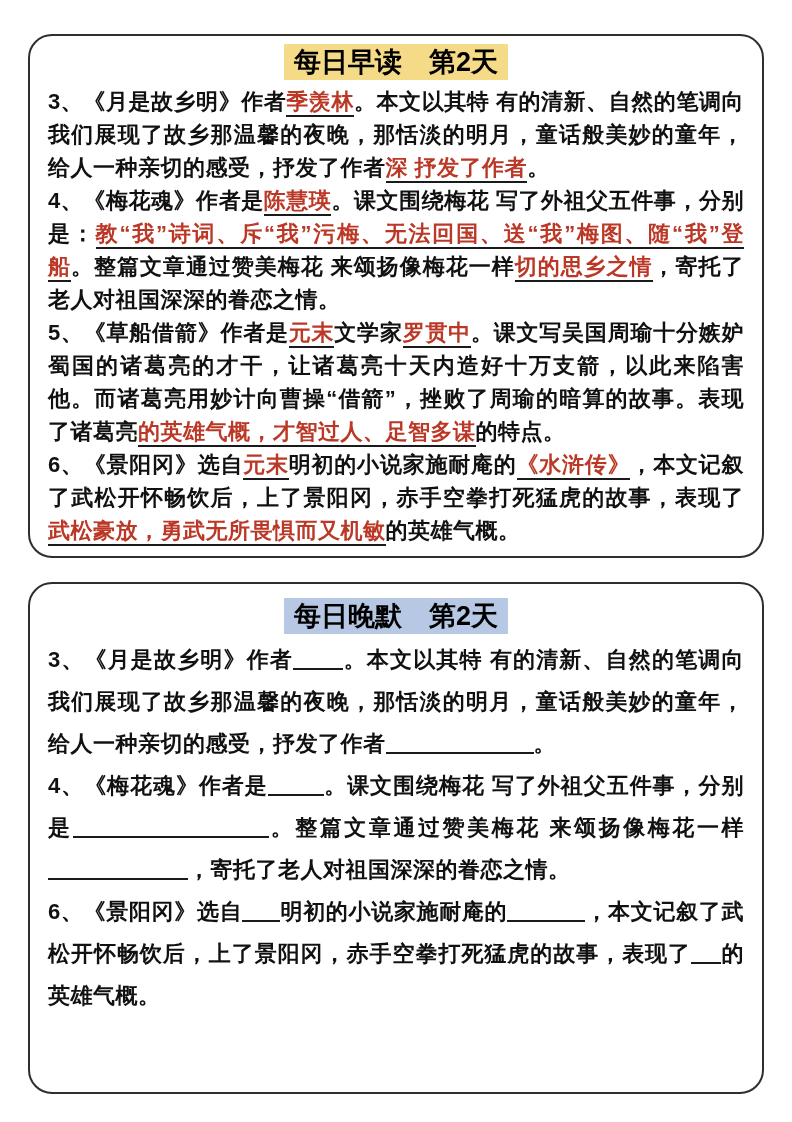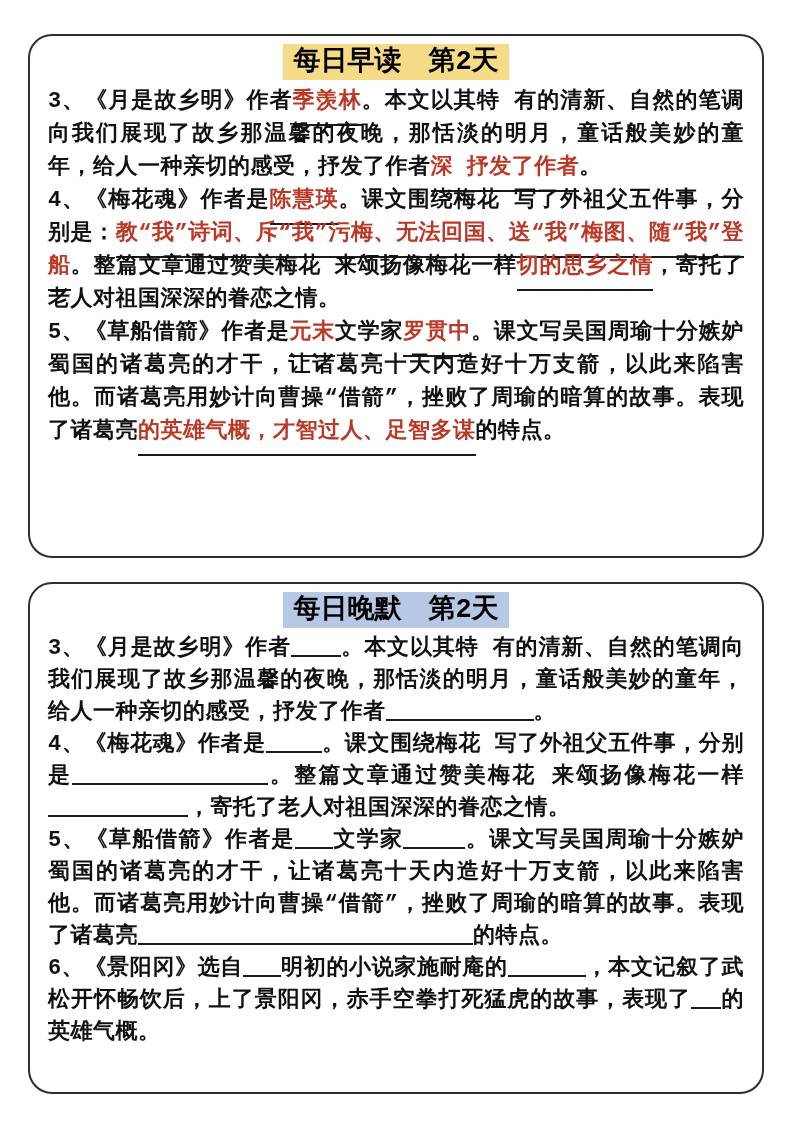--- a/index.html
+++ b/index.html
@@ -11,21 +11,21 @@
     --text: #111111;
     --page-bg: #ffffff;
   }
   * { margin: 0; padding: 0; box-sizing: border-box; }
   html, body { background: #ffffff; }
   .page {
     position: relative;
     width: 792px;
     height: 1122px;
     background: var(--page-bg);
-    font-family: Liberation Mono, monospace;
+    font-family: Liberation Sans, sans-serif;
     color: var(--text);
     overflow: hidden;
   }
   .box {
     position: absolute;
     left: 28px;
     width: 736px;
     border: 2px solid var(--box-border);
     border-radius: 24px;
     padding: 8px 18px 8px 18px;
@@ -38,34 +38,34 @@
   .box-title {
     display: inline-block;
     font-size: 27px;
     font-weight: bold;
     line-height: 36px;
     padding: 0 10px;
     color: #000;
     white-space: pre;
   }
   .box.morning .box-title { background: var(--morning-bg); }
-  .box.evening .box-title { background: var(--evening-bg); }
+  .box.evening .box-title { background: var(--evening-bg); margin-top: 6px; }
   .para {
     font-size: 22px;
     font-weight: bold;
     text-align: justify;
     letter-spacing: 0.5px;
     color: var(--text);
   }
   .box.morning .para { line-height: 33px; }
-  .box.evening .para { line-height: 32px; }
+  .box.evening .para { line-height: 42px; }
   .answer {
     color: var(--answer-red);
     border-bottom: 2px solid var(--underline);
-    padding-bottom: 10px;
+    padding-bottom: 1px;
   }
   .blank {
     display: inline-block;
     height: 20px;
     vertical-align: -3px;
     border-bottom: 2px solid var(--underline);
   }
 </style>
 </head>
 <body>
@@ -73,28 +73,28 @@
 <div class="page">
 
   <section class="box morning">
     <div class="title-row">
       <span class="box-title">每日早读　第2天</span>
     </div>
     <div class="content" id="morning-content">
         <p class="para"><span class="plain">3、《月是故乡明》作者</span><span class="answer">季羡林</span><span class="plain">。本文以其特 有的清新、自然的笔调向我们展现了故乡那温馨的夜晚，那恬淡的明月，童话般美妙的童年，给人一种亲切的感受，抒发了作者</span><span class="answer">深 抒发了作者</span><span class="plain">。</span></p>
         <p class="para"><span class="plain">4、《梅花魂》作者是</span><span class="answer">陈慧瑛</span><span class="plain">。课文围绕梅花 写了外祖父五件事，分别是：</span><span class="answer">教“我”诗词、斥“我”污梅、无法回国、送“我”梅图、随“我”登船</span><span class="plain">。整篇文章通过赞美梅花 来颂扬像梅花一样</span><span class="answer">切的思乡之情</span><span class="plain">，寄托了老人对祖国深深的眷恋之情。</span></p>
         <p class="para"><span class="plain">5、《草船借箭》作者是</span><span class="answer">元末</span><span class="plain">文学家</span><span class="answer">罗贯中</span><span class="plain">。课文写吴国周瑜十分嫉妒蜀国的诸葛亮的才干，让诸葛亮十天内造好十万支箭，以此来陷害他。而诸葛亮用妙计向曹操“借箭”，挫败了周瑜的暗算的故事。表现了诸葛亮</span><span class="answer">的英雄气概，才智过人、足智多谋</span><span class="plain">的特点。</span></p>
+        <p class="para"><span class="plain">6、《景阳冈》选自</span><span class="answer">元末</span><span class="plain">明初的小说家施耐庵的</span><span class="answer">《水浒传》</span><span class="plain">，本文记叙了武松开怀畅饮后，上了景阳冈，赤手空拳打死猛虎的故事，表现了</span><span class="answer">武松豪放，勇武无所畏惧而又机敏</span><span class="plain">的英雄气概。</span></p>
       </div>
   </section>
 
   <section class="box evening">
     <div class="title-row">
       <span class="box-title">每日晚默　第2天</span>
     </div>
     <div class="content" id="evening-content">
         <p class="para"><span class="plain">3、《月是故乡明》作者</span><span class="blank" style="width: 50px;"></span><span class="plain">。本文以其特 有的清新、自然的笔调向我们展现了故乡那温馨的夜晚，那恬淡的明月，童话般美妙的童年，给人一种亲切的感受，抒发了作者</span><span class="blank" style="width: 148px;"></span><span class="plain">。</span></p>
         <p class="para"><span class="plain">4、《梅花魂》作者是</span><span class="blank" style="width: 56px;"></span><span class="plain">。课文围绕梅花 写了外祖父五件事，分别是</span><span class="blank" style="width: 196px;"></span><span class="plain">。整篇文章通过赞美梅花 来颂扬像梅花一样</span><span class="blank" style="width: 140px;"></span><span class="plain">，寄托了老人对祖国深深的眷恋之情。</span></p>
-        <p class="para"><span class="plain">5、《草船借箭》作者是</span><span class="blank" style="width: 38px;"></span><span class="plain">文学家</span><span class="blank" style="width: 62px;"></span><span class="plain">。课文写吴国周瑜十分嫉妒蜀国的诸葛亮的才干，让诸葛亮十天内造好十万支箭，以此来陷害他。而诸葛亮用妙计向曹操“借箭”，挫败了周瑜的暗算的故事。表现了诸葛亮</span><span class="blank" style="width: 335px;"></span><span class="plain">的特点。</span></p>
         <p class="para"><span class="plain">6、《景阳冈》选自</span><span class="blank" style="width: 38px;"></span><span class="plain">明初的小说家施耐庵的</span><span class="blank" style="width: 78px;"></span><span class="plain">，本文记叙了武松开怀畅饮后，上了景阳冈，赤手空拳打死猛虎的故事，表现了</span><span class="blank" style="width: 30px;"></span><span class="plain">的英雄气概。</span></p>
       </div>
   </section>
 
 </div>
 
 </body></html>

